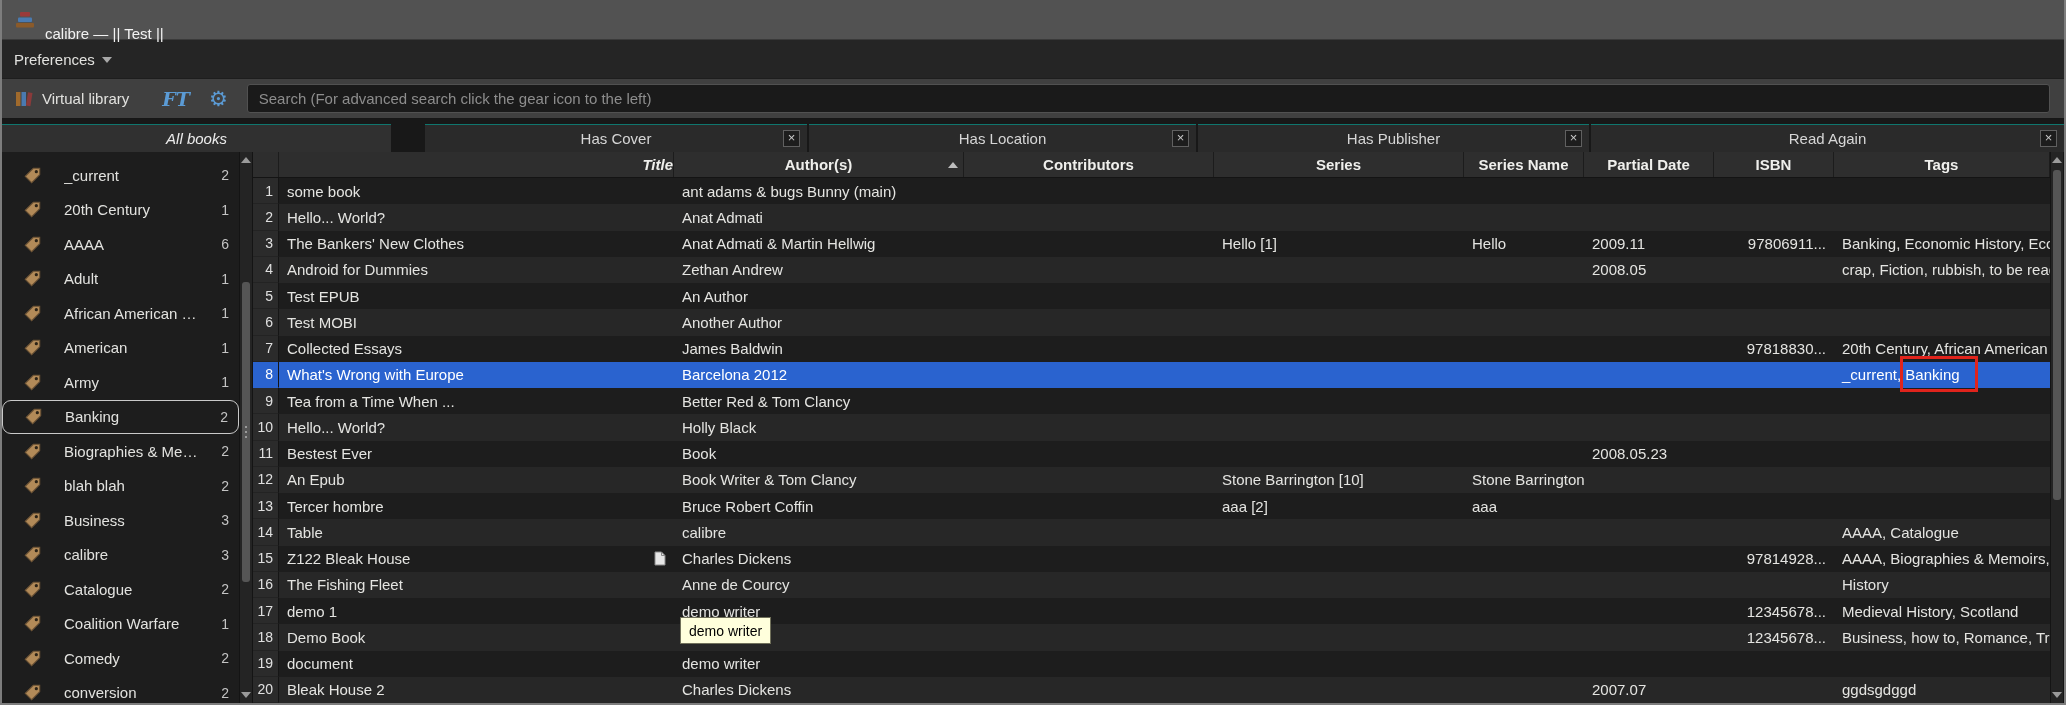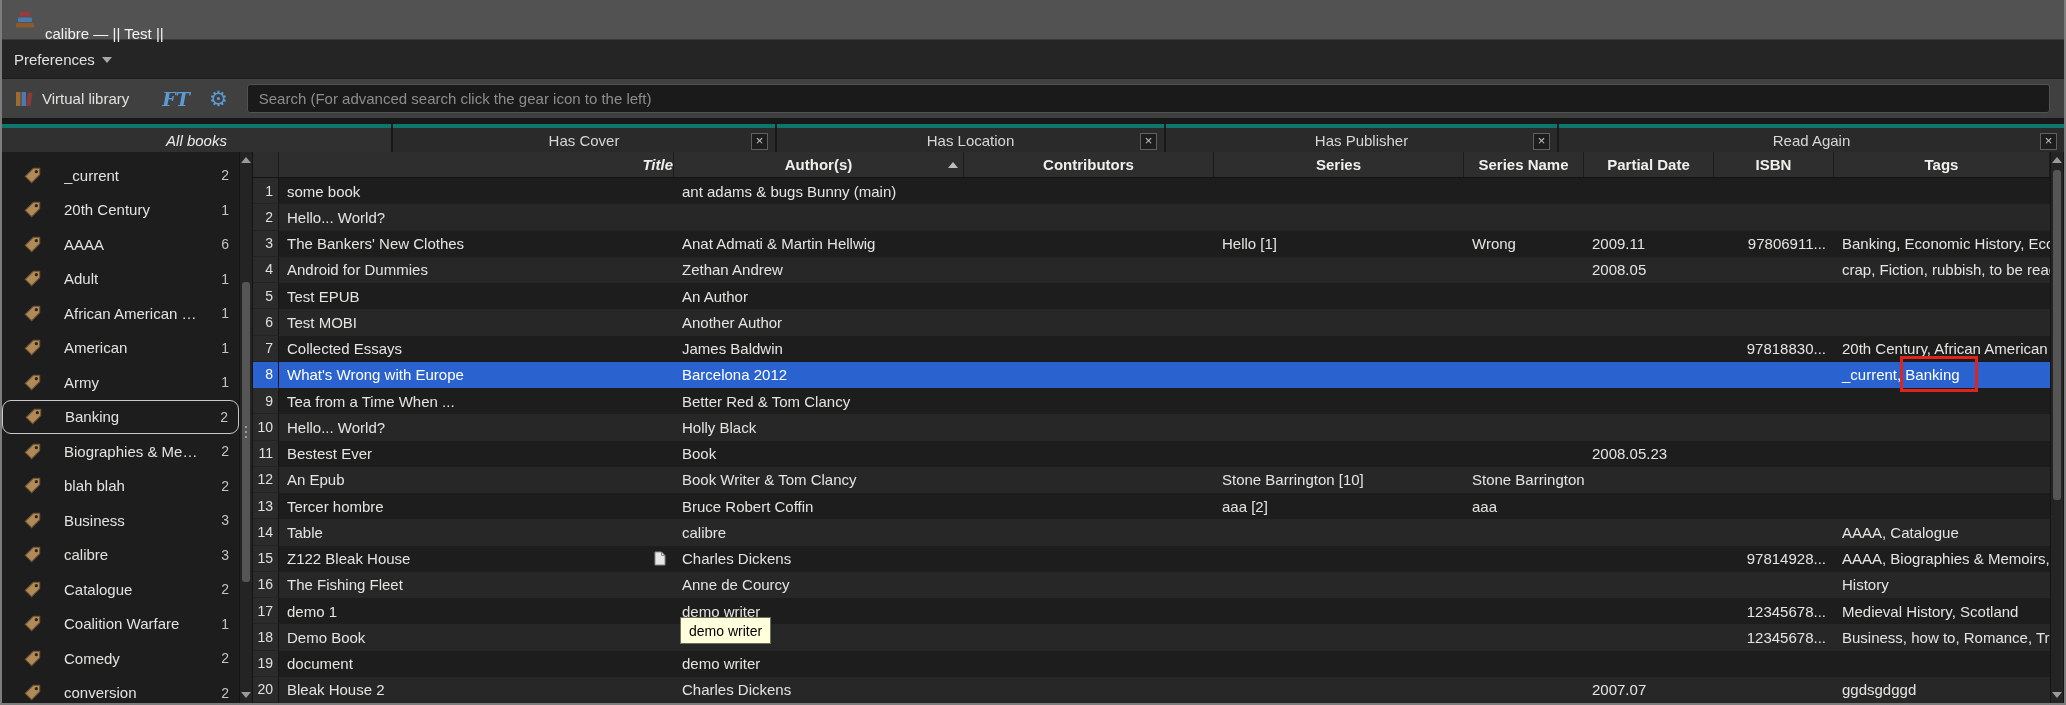--- a/index.html
+++ b/index.html
@@ -25,21 +25,21 @@
   .caret { width: 0; height: 0; border-left: 5px solid transparent; border-right: 5px solid transparent; border-top: 6px solid #a8a8a8; margin-top: 2px; }
   
   .searchrow { height: 40px; background: #404040; display: flex; align-items: center; gap: 19px; padding: 0 12px; border-bottom: 1px solid #171717; }
   .vlib { display: flex; align-items: center; gap: 8px; font-size: 15px; color: #e2e2df; }
   .ft { font-family: "DejaVu Serif", serif; font-style: italic; font-weight: bold; font-size: 19px; color: #5b9bd5; margin-left: 14px; }
   .gear { font-size: 21px; color: #5b9bd5; line-height: 1; }
   .search { flex: 1; height: 29px; background: #1a1a1a; border: 1px solid #515151; border-radius: 3px; color: #c0c0c0; font-size: 15px; padding: 0 11px; font-family: "Liberation Sans", sans-serif; outline: none; margin-right: 2px; }
   .search::placeholder { color: #8d8d8d; }
   
   .tabbar { height: 33px; background: #181818; display: flex; align-items: flex-end; gap: 2px; }
-  .tab { height: 28px; background: #2a2a2a; border-top: 4px solid #0f766e; color: #d6d6d6; font-size: 15px; display: flex; align-items: center; justify-content: center; position: relative; }
+  .tab { height: 28px; background: #2a2a2a; border-top: 1px solid #0f766e; color: #d6d6d6; font-size: 15px; display: flex; align-items: center; justify-content: center; position: relative; }
   .tab.active { font-style: italic; background: #303030; color: #ececec; }
   .tab-close { position: absolute; right: 7px; top: 5px; width: 17px; height: 17px; background: #1d1d1d; border: 1px solid #606060; color: #c9c9c9; font-size: 13px; line-height: 14px; text-align: center; }
   
   .bodyarea { display: flex; height: 551px; }
   
   .sidebar { width: 237px; background: #1d1d1d; padding-top: 6px; overflow: hidden; }
   .side-item { height: 34.5px; display: flex; align-items: center; gap: 23px; padding: 0 10px 0 22px; font-size: 15px; color: #e2e2df; white-space: nowrap; overflow: hidden; }
   .side-item .lbl { overflow: hidden; text-overflow: ellipsis; }
   .side-item.selected { border: 1px solid #c9c9c9; border-radius: 9px; }
   .side-item .cnt { margin-left: auto; font-size: 14px; color: #c4c4c4; flex: none; }
@@ -105,21 +105,21 @@
   </div>
   <span class="ft">FT</span>
   <span class="gear">⚙</span>
   <input class="search" type="text" placeholder="Search (For advanced search click the gear icon to the left)" style="">
 </div>
 
 <div class="tabbar" id="tabbar">
     <div class="tab active" style="width: 389px;">
       <span class="tlabel">All books</span>
     </div>
-    <div class="tab" style="width: 382px;">
+    <div class="tab" style="width: 382px; margin-left: 32px;">
       <span class="tlabel">Has Cover</span>
       <span class="tab-close">×</span>
     </div>
     <div class="tab" style="width: 387px;">
       <span class="tlabel">Has Location</span>
       <span class="tab-close">×</span>
     </div>
     <div class="tab" style="width: 391px;">
       <span class="tlabel">Has Publisher</span>
       <span class="tab-close">×</span>
@@ -339,34 +339,35 @@
           <div class="tcell"></div>
           <div class="tcell"></div>
           <div class="tcell"></div>
           <div class="tcell"></div>
           <div class="tcell c-isbn"></div>
           <div class="tcell"></div>
         </div>
         <div class="trow even">
           <div class="tcell num">2</div>
           <div class="tcell">Hello... World?</div>
+          <div class="tcell">Anat Admati</div>
           <div class="tcell"></div>
           <div class="tcell"></div>
           <div class="tcell"></div>
           <div class="tcell"></div>
           <div class="tcell c-isbn"></div>
           <div class="tcell"></div>
         </div>
         <div class="trow odd">
           <div class="tcell num">3</div>
           <div class="tcell">The Bankers' New Clothes</div>
           <div class="tcell">Anat Admati &amp; Martin Hellwig</div>
           <div class="tcell"></div>
           <div class="tcell">Hello [1]</div>
-          <div class="tcell">Wrong</div>
+          <div class="tcell">Hello</div>
           <div class="tcell">2009.11</div>
           <div class="tcell c-isbn">97806911...</div>
           <div class="tcell">Banking, Economic History, Econo...</div>
         </div>
         <div class="trow even">
           <div class="tcell num">4</div>
           <div class="tcell">Android for Dummies</div>
           <div class="tcell">Zethan Andrew</div>
           <div class="tcell"></div>
           <div class="tcell"></div>

